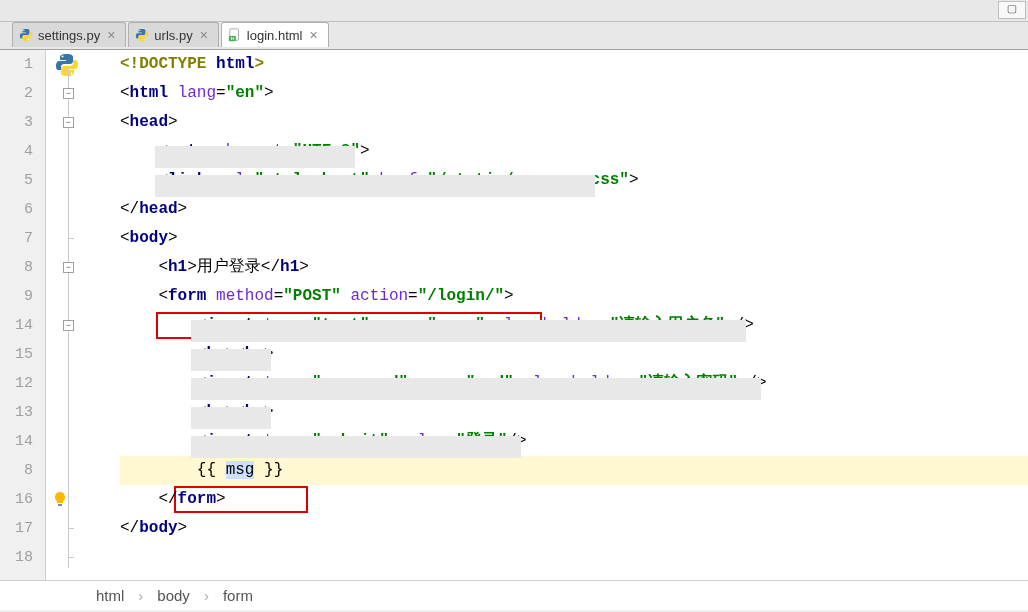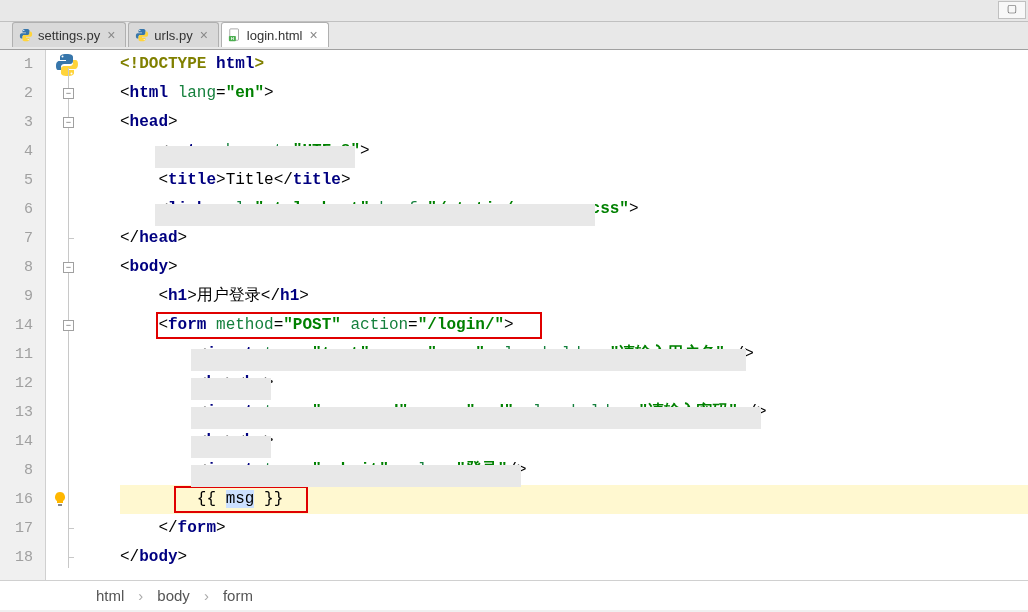--- a/index.html
+++ b/index.html
@@ -28,21 +28,21 @@
 
 .code-area { flex: 1; font-family: "Consolas","Courier New",monospace; font-size: 16px; color: #000; position: relative; margin-left: 36px; }
 .code-line { height: 29px; line-height: 29px; white-space: pre; position: relative; }
 .code-line.hl { background: #fff8d0; }
 .code-line .content { position: relative; z-index: 2; }
 .redbox { position: absolute; border: 2px solid #e00000; z-index: 1; }
 .sel { background: #cce0ff; }
 
 .t-br  { color: #000; } 
 .t-tag { color: #000080; font-weight: bold; }
-.t-attr{ color: #15803d; }
+.t-attr{ color: #6d28d9; }
 .t-str { color: #008000; font-weight: bold; }
 .t-txt { color: #000; }
 .t-doc { color: #808000; font-weight: bold; }
 
 .breadcrumbs { height: 30px; background: #fff; border-top: 1px solid #d0d0d0; display: flex; align-items: center; padding-left: 96px; font-size: 15px; color: #555; gap: 14px; }
 .crumb-sep { color: #aaa; }
 
 .highlight-bg { position: absolute; background: #e8e8e8; height: 22px; top: 4px; z-index: 0; }
 </style>
 </head>
@@ -96,21 +96,21 @@
     <div class="gutter-line">1</div>
     <div class="gutter-line">2</div>
     <div class="gutter-line">3</div>
     <div class="gutter-line">4</div>
     <div class="gutter-line">5</div>
     <div class="gutter-line">6</div>
     <div class="gutter-line">7</div>
     <div class="gutter-line">8</div>
     <div class="gutter-line">9</div>
     <div class="gutter-line">14</div>
-    <div class="gutter-line">11</div>
+    <div class="gutter-line">15</div>
     <div class="gutter-line">12</div>
     <div class="gutter-line">13</div>
     <div class="gutter-line">14</div>
     <div class="gutter-line">8</div>
     <div class="gutter-line">16</div>
     <div class="gutter-line">17</div>
     <div class="gutter-line">18</div>
   </div>
 
   <div class="fold-col">
@@ -139,21 +139,20 @@
     <div class="redbox" style="left:54px; top:436px; width:134px; height:27px;"></div>
 
     <div class="code-line"><span class="content"><span class="t-doc">&lt;!</span><span class="t-doc">DOCTYPE</span><span> </span><span class="t-tag">html</span><span class="t-doc">&gt;</span></span></div>
 
     <div class="code-line"><span class="content"><span class="t-br">&lt;</span><span class="t-tag">html</span><span> </span><span class="t-attr">lang</span><span>=</span><span class="t-str">"en"</span><span class="t-br">&gt;</span></span></div>
 
     <div class="code-line"><span class="content"><span class="t-br">&lt;</span><span class="t-tag">head</span><span class="t-br">&gt;</span></span></div>
 
     <div class="code-line"><span class="content"><span class="highlight-bg" style="left:35px; width:200px;"></span>    <span class="t-br">&lt;</span><span class="t-tag">meta</span><span> </span><span class="t-attr">charset</span><span>=</span><span class="t-str">"UTF-8"</span><span class="t-br">&gt;</span></span></div>
 
-    <div class="code-line"><span class="content">    <span class="t-br">&lt;</span><span class="t-tag">title</span><span class="t-br">&gt;</span><span class="t-txt">Title</span><span class="t-br">&lt;/</span><span class="t-tag">title</span><span class="t-br">&gt;</span></span></div>
 
     <div class="code-line"><span class="content"><span class="highlight-bg" style="left:35px; width:440px;"></span>    <span class="t-br">&lt;</span><span class="t-tag">link</span><span> </span><span class="t-attr">rel</span><span>=</span><span class="t-str">"stylesheet"</span><span> </span><span class="t-attr">href</span><span>=</span><span class="t-str">"/static/commons.css"</span><span class="t-br">&gt;</span></span></div>
 
     <div class="code-line"><span class="content"><span class="t-br">&lt;/</span><span class="t-tag">head</span><span class="t-br">&gt;</span></span></div>
 
     <div class="code-line"><span class="content"><span class="t-br">&lt;</span><span class="t-tag">body</span><span class="t-br">&gt;</span></span></div>
 
     <div class="code-line"><span class="content">    <span class="t-br">&lt;</span><span class="t-tag">h1</span><span class="t-br">&gt;</span><span class="t-txt">用户登录</span><span class="t-br">&lt;/</span><span class="t-tag">h1</span><span class="t-br">&gt;</span></span></div>
 
     <div class="code-line"><span class="content">    <span class="t-br">&lt;</span><span class="t-tag">form</span><span> </span><span class="t-attr">method</span><span>=</span><span class="t-str">"POST"</span><span> </span><span class="t-attr">action</span><span>=</span><span class="t-str">"/login/"</span><span class="t-br">&gt;</span></span></div>

